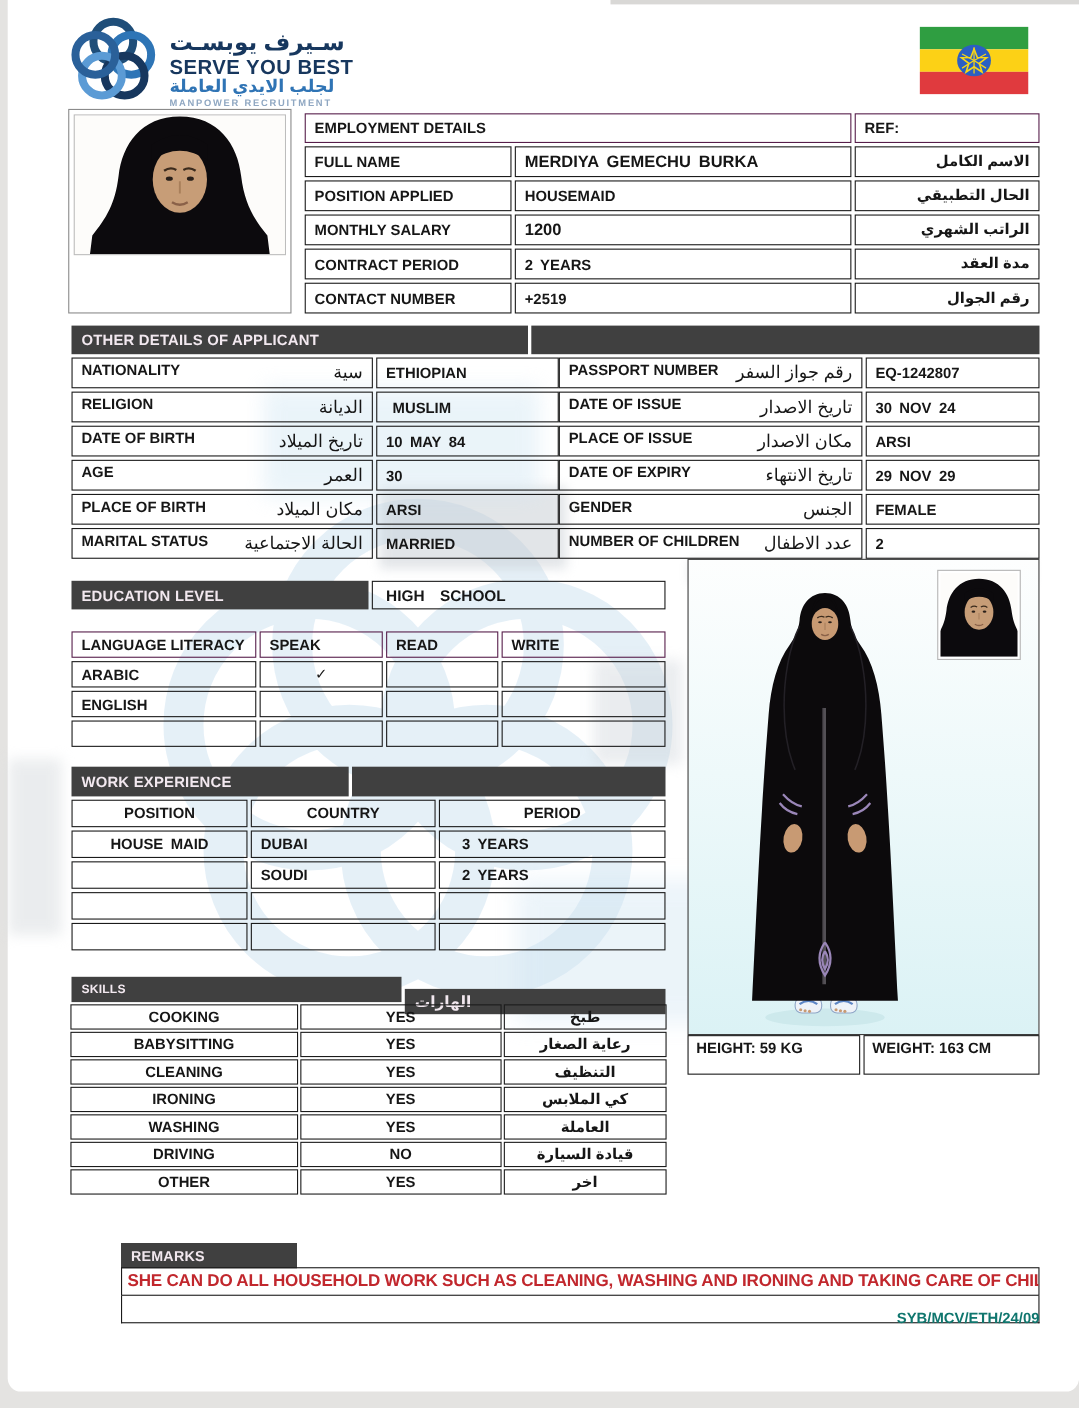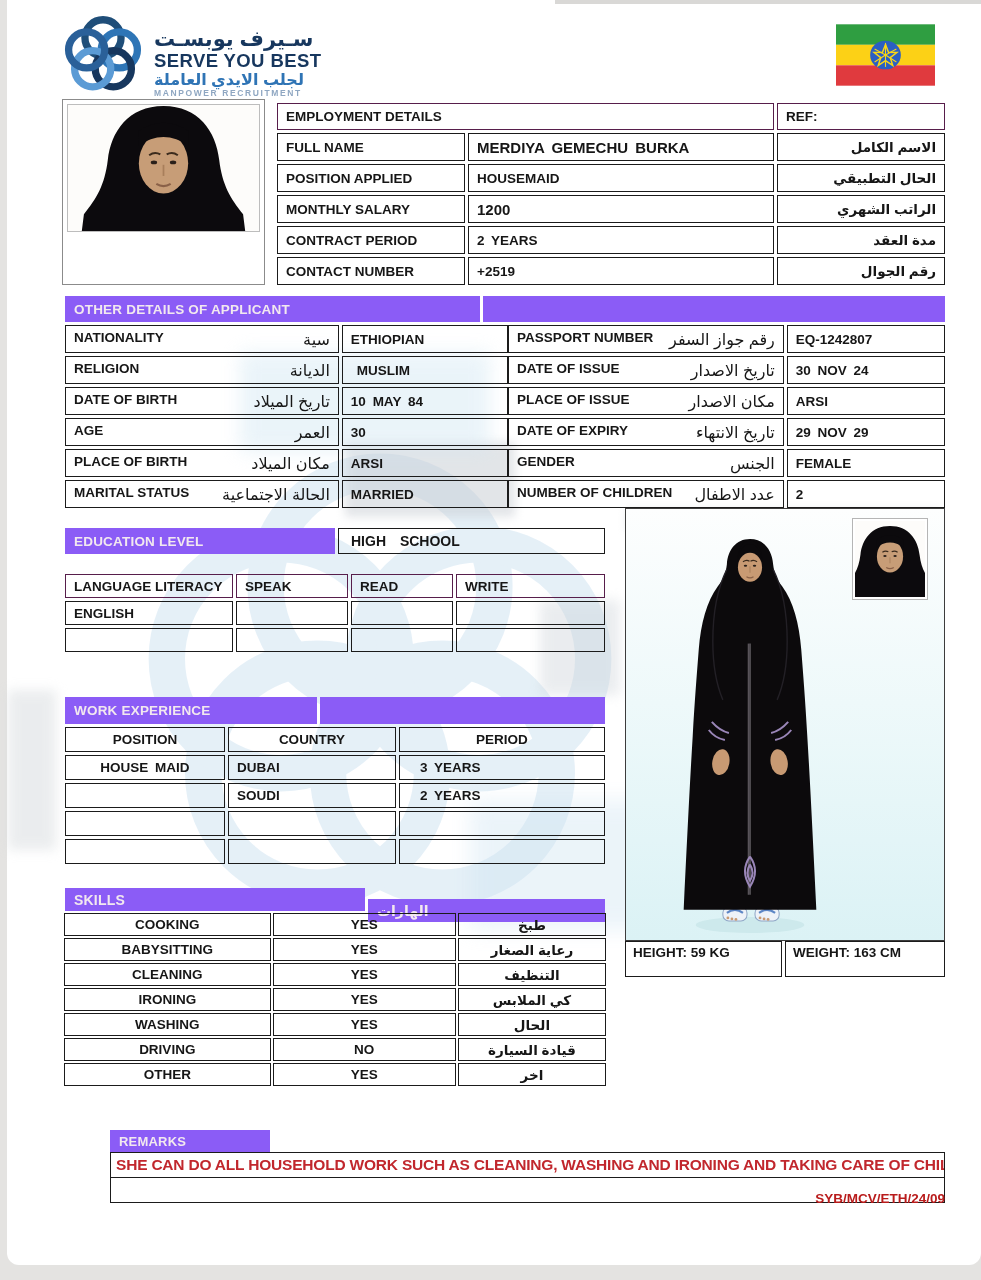--- a/index.html
+++ b/index.html
@@ -36,21 +36,21 @@
   .logo-knot { width: 86px; height: 86px; }
   .logo-text { display: flex; flex-direction: column; align-items: flex-start; line-height: 1.08; }
   .logo-ar-name { font-size: 21px; font-weight: 700; color: #17375e; direction: rtl; }
   .logo-en-name { font-size: 18.5px; font-weight: 800; color: #17375e; letter-spacing: .4px; }
   .logo-ar-tag  { font-size: 16px; font-weight: 700; color: #2f74b5; direction: rtl; }
   .logo-en-tag  { font-size: 8.5px; font-weight: 700; color: #8fa7c2; letter-spacing: 1.6px; margin-top: 1px; }
   .flag { left: 836px; top: 24px; width: 99px; height: 62px; }
 
   
   .pbar {
-    background: #8b5cf6; color: #f2e8ef; font-weight: 700; font-size: 13.5px;
+    background: #404040; color: #f2e8ef; font-weight: 700; font-size: 13.5px;
     display: flex; align-items: center; padding-left: 9px; letter-spacing: .2px;
     white-space: nowrap; overflow: hidden;
   }
   .pbar.rtl { justify-content: flex-end; padding-right: 9px; direction: rtl; font-size: 14px; margin-top: 11px; }
 
   
   table.grid { position: absolute; z-index: 2; border-collapse: separate; border-spacing: 3px; table-layout: fixed; }
   table.grid td {
     border: 1px solid #1b1b1b; font-size: 13.5px; font-weight: 700; color: #161616;
     padding: 0 8px; white-space: nowrap; overflow: hidden; background: transparent;
@@ -100,21 +100,21 @@
   .phys { height: 36px; border: 1px solid #1b1b1b; background: #fff; font-weight: 700; font-size: 13.5px;
           line-height: 22px; padding-left: 7px; white-space: nowrap; }
 
   
   .remarks-text { left: 110px; top: 1152px; width: 835px; height: 26px; border: 1px solid #1b1b1b;
                   color: #c1272d; font-weight: 700; font-size: 15.5px; line-height: 24px; padding-left: 5px;
                   letter-spacing: -0.2px; white-space: nowrap; overflow: hidden; }
   .remarks-empty { left: 110px; top: 1178px; width: 835px; height: 25px;
                    border-left: 1px solid #1b1b1b; border-right: 1px solid #1b1b1b; border-bottom: 1px solid #1b1b1b; }
   .footer-code { left: 780px; top: 1191px; width: 165px; text-align: right; font-size: 13.5px; font-weight: 700;
-                 color: #b91c1c; z-index: 3; }
+                 color: #0f766e; z-index: 3; }
 </style>
 </head>
 <body>
 
 <div class="page"></div>
 <div class="top-edge"></div>
 
 <svg class="watermark" viewBox="0 0 100 100">
   <g fill="none" stroke="#c3dcee" stroke-width="7">
     <circle cx="50" cy="30" r="22"></circle>
@@ -361,20 +361,26 @@
       <col style="width:149px">
     </colgroup>
   <tbody>
       <tr>
     <td class="hd">LANGUAGE LITERACY</td>
     <td class="hd">SPEAK</td>
     <td class="hd">READ</td>
     <td class="hd">WRITE</td>
   </tr>
   <tr>
+    <td>ARABIC</td>
+    <td class="c">✓</td>
+    <td class="c"></td>
+    <td class="c"></td>
+  </tr>
+  <tr>
     <td>ENGLISH</td>
     <td class="c"></td>
     <td class="c"></td>
     <td class="c"></td>
   </tr>
   <tr>
     <td></td>
     <td class="c"></td>
     <td class="c"></td>
     <td class="c"></td>
@@ -412,21 +418,21 @@
     <td></td>
   </tr>
   <tr>
     <td></td>
     <td></td>
     <td></td>
   </tr>
 </tbody>
   </table>
 
-<div class="abs pbar" style="left:65px; top:888px; width:300px; height:23px; font-size:14px;">SKILLS</div>
+<div class="abs pbar" style="left:65px; top:888px; width:300px; height:23px; font-size:11px;">SKILLS</div>
 <div class="abs pbar rtl" style="left:368px; top:888px; width:237px; height:23px;">الهارات</div>
 <table class="grid skl" style="left:62px; top:911px; width:546px; border-spacing:2px;">
   <colgroup>
       <col style="width:205px">
       <col style="width:182px">
       <col style="width:147px">
     </colgroup>
   <tbody>
       <tr>
     <td>COOKING</td>
@@ -444,21 +450,21 @@
     <td class="ar">التنظيف</td>
   </tr>
   <tr>
     <td>IRONING</td>
     <td class="val c">YES</td>
     <td class="ar">كي الملابس</td>
   </tr>
   <tr>
     <td>WASHING</td>
     <td class="val c">YES</td>
-    <td class="ar">الحال</td>
+    <td class="ar">العاملة</td>
   </tr>
   <tr>
     <td>DRIVING</td>
     <td class="val c">NO</td>
     <td class="ar">قيادة السيارة</td>
   </tr>
   <tr>
     <td>OTHER</td>
     <td class="val c">YES</td>
     <td class="ar">اخر</td>

